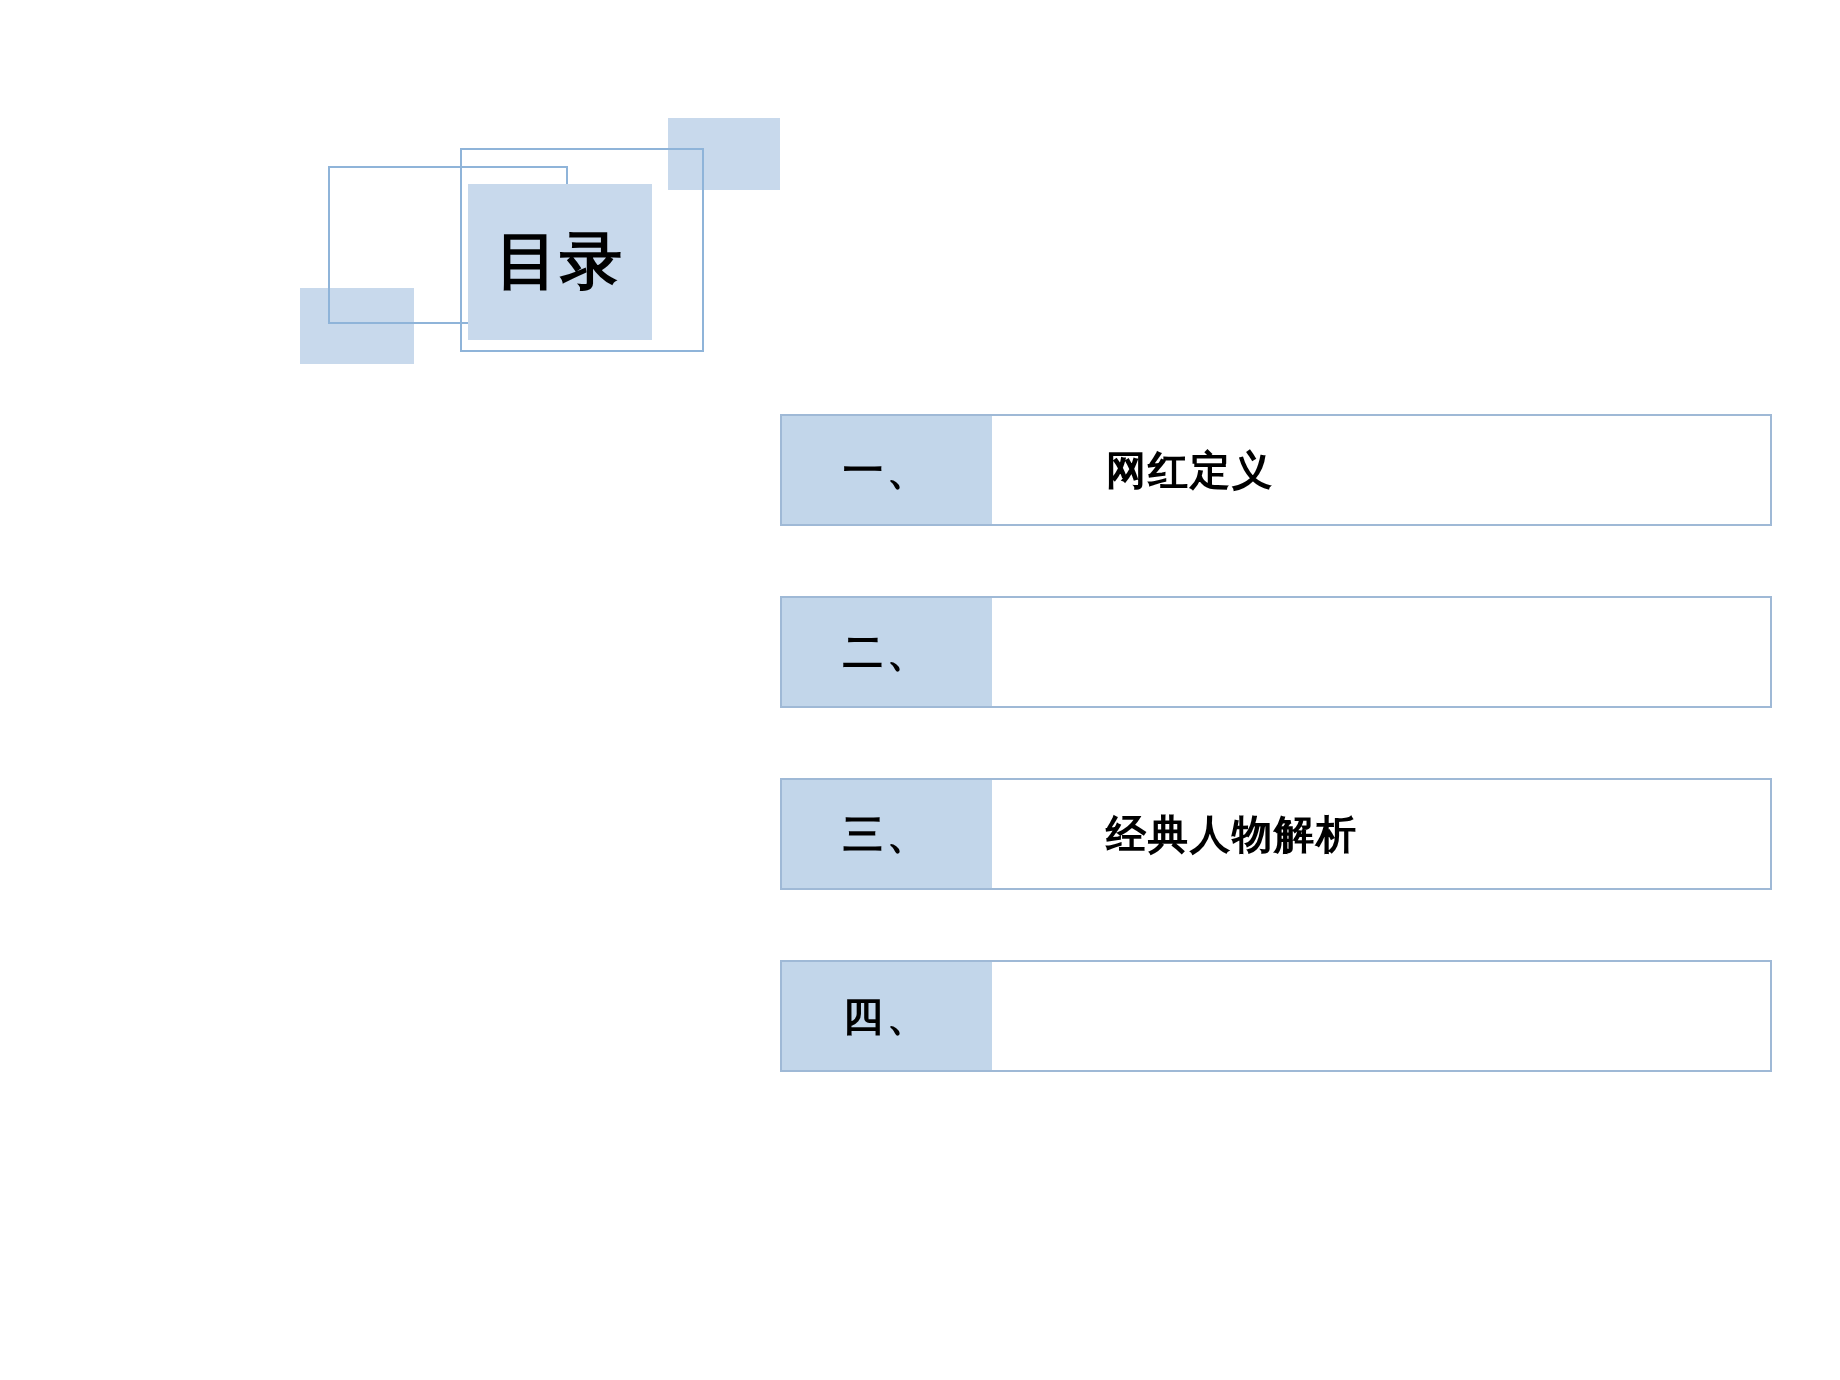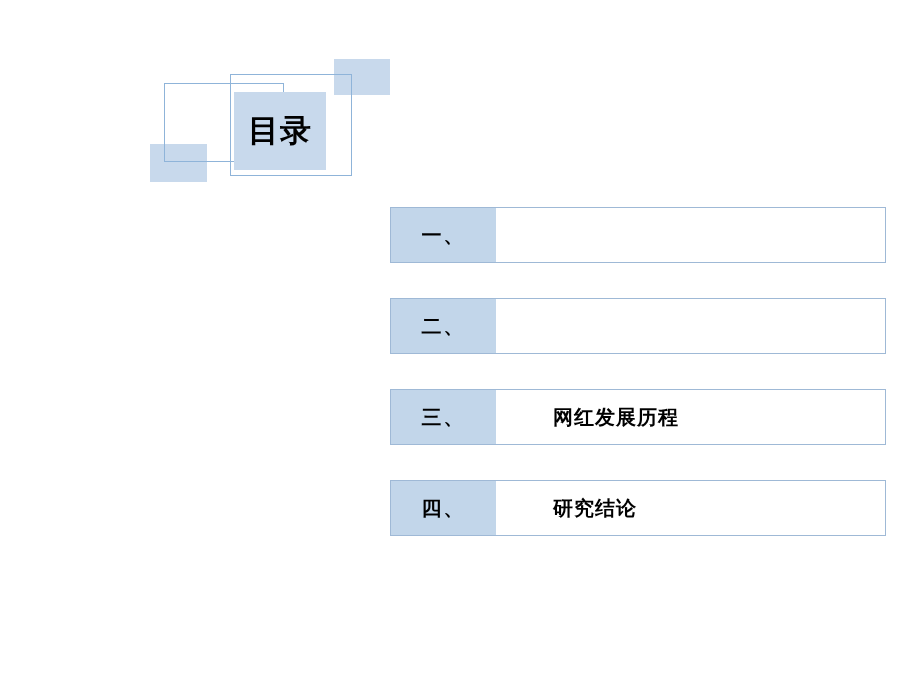--- a/index.html
+++ b/index.html
@@ -132,30 +132,30 @@
   <div class="deco deco-fill-top"></div>
   <div class="deco deco-outline-left"></div>
   <div class="deco deco-outline-right"></div>
   <div class="deco deco-fill-title"></div>
   <div class="title-text">目录</div>
 
   <div class="toc">
 
     <div class="toc-row">
       <div class="toc-num">一、</div>
+      <div class="toc-label">网红定义</div>
     </div>
 
     <div class="toc-row">
       <div class="toc-num">二、</div>
     </div>
 
     <div class="toc-row">
       <div class="toc-num">三、</div>
-      <div class="toc-label">网红发展历程</div>
+      <div class="toc-label">经典人物解析</div>
     </div>
 
     <div class="toc-row">
       <div class="toc-num">四、</div>
-      <div class="toc-label">研究结论</div>
     </div>
 
   </div>
 </div>
 
 </body></html>

